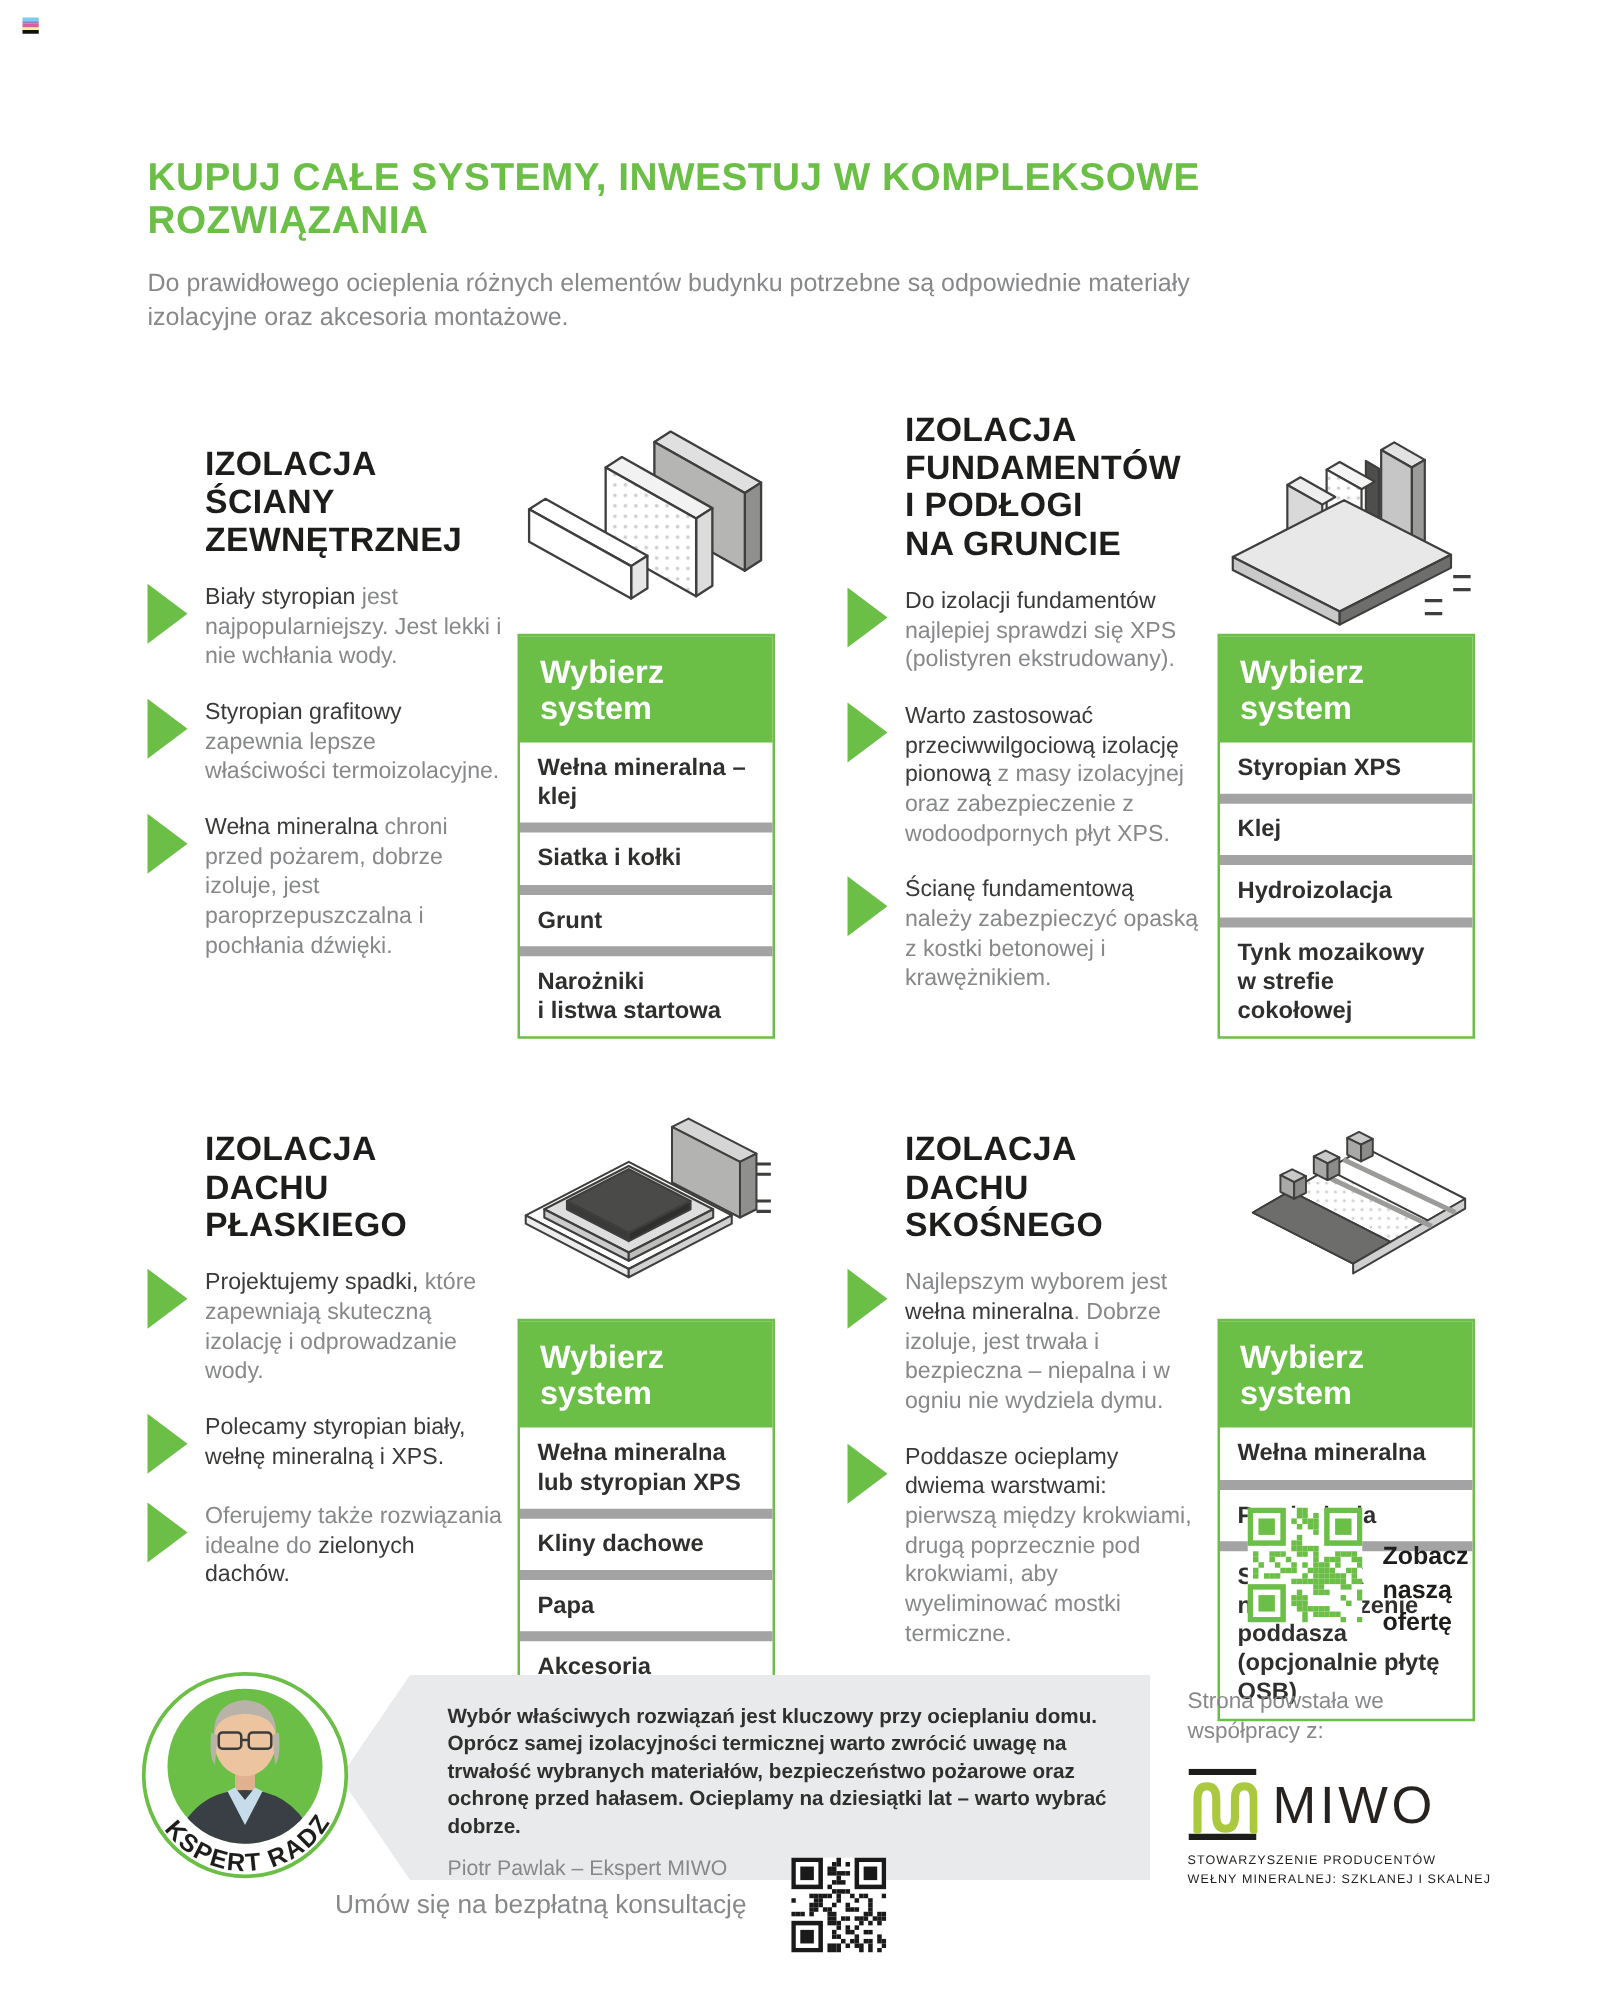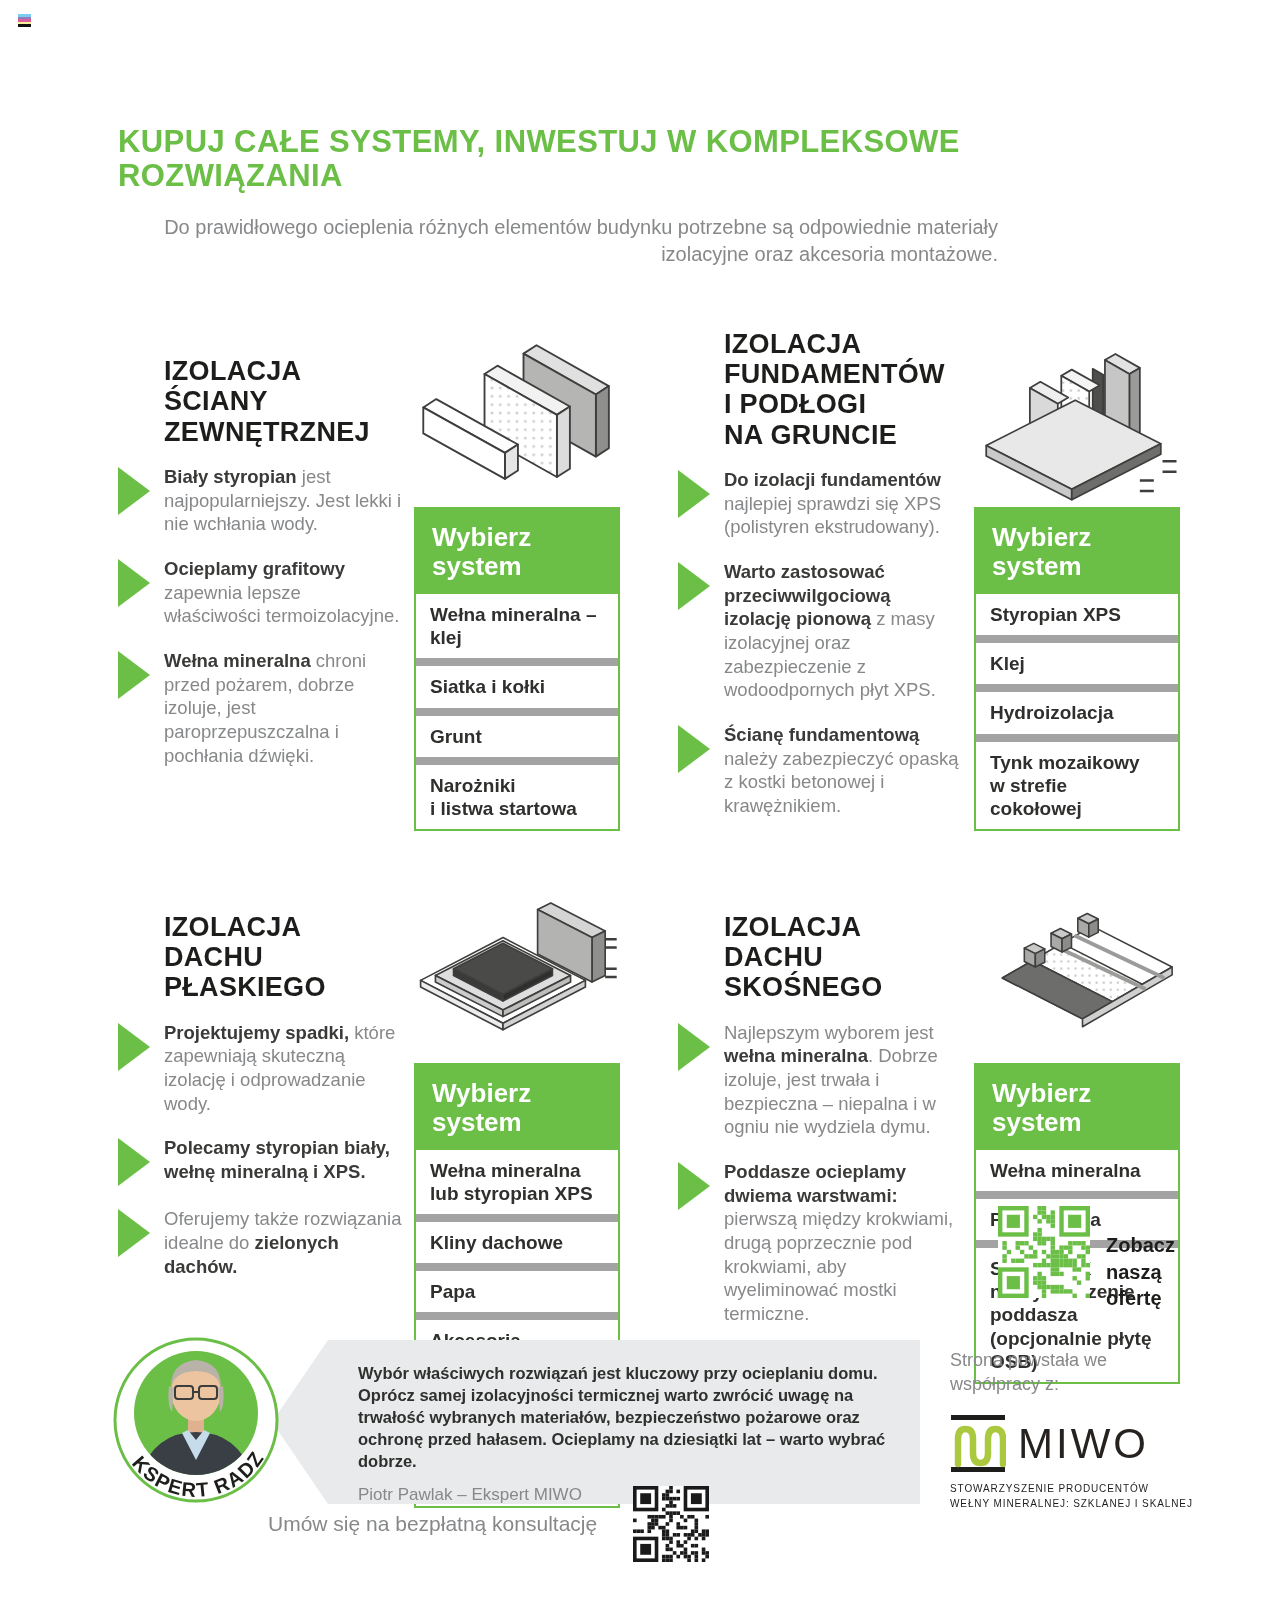--- a/index.html
+++ b/index.html
@@ -6,34 +6,34 @@
   .page{position:relative;width:1280px;height:1569px;background:#fff;overflow:hidden;
         font-family:"Liberation Sans","DejaVu Sans",sans-serif;color:#1d1d1b;}
 
   
   .calbar{position:absolute;top:14px;left:18px;width:13px;}
   .calbar div{height:2.6px;}
 
   .content{padding:104px 100px 0 118px;}
 
   .page-title{color:#6BBE46;font-size:31px;font-weight:bold;letter-spacing:.4px;line-height:1.1;}
-  .page-subtitle{margin-top:16px;max-width:880px;font-size:20px;line-height:1.38;color:#87888a;text-align:right;}
+  .page-subtitle{margin-top:16px;max-width:880px;font-size:20px;line-height:1.38;color:#87888a;}
 
   
   .sections{display:grid;grid-template-columns:1fr 1fr;column-gap:58px;row-gap:46px;margin-top:60px;}
   .section{display:grid;grid-template-columns:1fr 206px;column-gap:12px;}
   .sec-heading{margin:0 0 18px 46px;min-height:118px;display:flex;flex-direction:column;justify-content:flex-end;
                font-size:27px;font-weight:800;line-height:1.12;letter-spacing:.3px;color:#1d1d1b;white-space:pre-line;}
   .bullets{list-style:none;margin:0;padding:0;}
   .bullet{display:flex;margin-bottom:21px;}
   .arrow{flex:0 0 46px;padding-top:2px;}
   .arrow::before{content:"";display:block;width:0;height:0;
                  border-top:24px solid transparent;border-bottom:24px solid transparent;border-left:32px solid #6BBE46;}
   .bullet-text{margin:0;font-size:18.5px;line-height:1.28;color:#87888a;}
-  .seg-b{font-weight:bold;color:#3a3a39;margin-top:16px;}
+  .seg-b{font-weight:normal;color:#3a3a39;margin-top:16px;}
   .seg-r{color:#87888a;}
 
   .illus{height:172px;display:flex;align-items:flex-start;justify-content:center;margin-bottom:6px;}
   .illus svg{display:block;}
 
   .choose-box{border:2px solid #6BBE46;background:#fff;}
   .choose-head{background:#6BBE46;color:#fff;font-size:26px;font-weight:bold;line-height:1.12;
                padding:14px 16px 13px;white-space:pre-line;}
   .choose-items{list-style:none;margin:0;padding:0;}
   .choose-item{border-top:8px solid #a3a3a3;padding:9px 14px;font-size:19px;font-weight:bold;
@@ -93,21 +93,21 @@
       <h2 class="sec-heading">IZOLACJA
 ŚCIANY
 ZEWNĘTRZNEJ</h2>
       <ul class="bullets">
               <li class="bullet">
                 <span class="arrow"></span>
                 <p class="bullet-text"><span class="seg-b">Biały styropian</span><span class="seg-r"> jest najpopularniejszy. Jest lekki i nie wchłania wody.</span></p>
               </li>
               <li class="bullet">
                 <span class="arrow"></span>
-                <p class="bullet-text"><span class="seg-b">Ocieplamy grafitowy</span><span class="seg-r"> zapewnia lepsze właściwości termoizolacyjne.</span></p>
+                <p class="bullet-text"><span class="seg-b">Styropian grafitowy</span><span class="seg-r"> zapewnia lepsze właściwości termoizolacyjne.</span></p>
               </li>
               <li class="bullet">
                 <span class="arrow"></span>
                 <p class="bullet-text"><span class="seg-b">Wełna mineralna</span><span class="seg-r"> chroni przed pożarem, dobrze izoluje, jest paroprzepuszczalna i pochłania dźwięki.</span></p>
               </li>
             </ul>
     </div>
     <div class="sec-right">
       <div class="illus">
   <svg width="222" height="168" viewBox="0 0 222 168">

